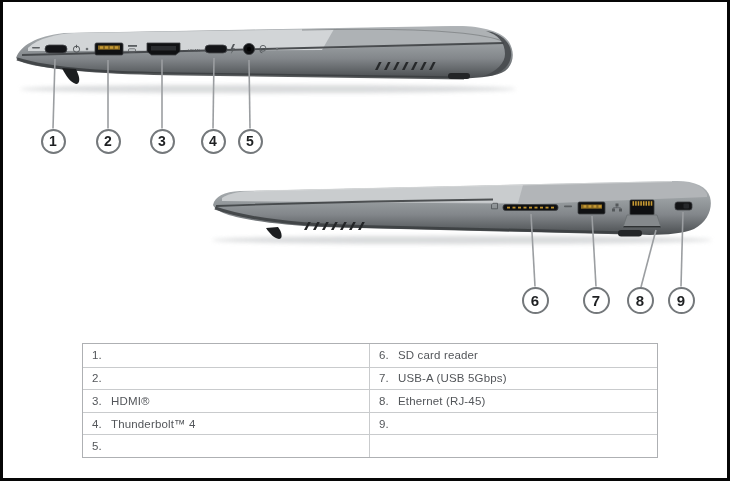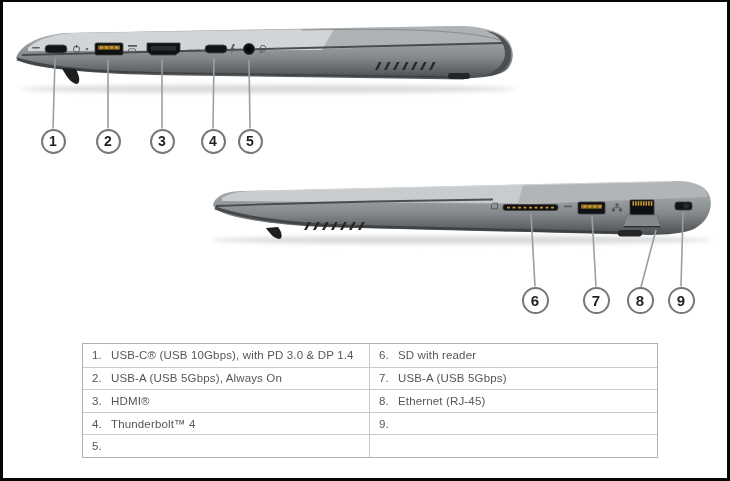--- a/index.html
+++ b/index.html
@@ -222,29 +222,27 @@
   <div class="co sm" style="left:200.5px;top:128.5px">4</div>
   <div class="co sm" style="left:237.5px;top:128.5px">5</div>
   <div class="co lg" style="left:521.5px;top:286.5px">6</div>
   <div class="co lg" style="left:582.5px;top:286.5px">7</div>
   <div class="co lg" style="left:626.5px;top:286.5px">8</div>
   <div class="co lg" style="left:667.5px;top:286.5px">9</div>
 
   <div class="legend">
     <div class="cell lc">
       <span class="num">1.</span>
-      <span>USB-C® (USB 10Gbps), with PD 3.0 &amp; DP 1.4</span>
     </div>
     <div class="cell">
       <span class="num">6.</span>
-      <span>SD with reader</span>
+      <span>SD card reader</span>
     </div>
     <div class="cell lc bt">
       <span class="num">2.</span>
-      <span>USB-A (USB 5Gbps), Always On</span>
     </div>
     <div class="cell bt">
       <span class="num">7.</span>
       <span>USB-A (USB 5Gbps)</span>
     </div>
     <div class="cell lc bt">
       <span class="num">3.</span>
       <span>HDMI®</span>
     </div>
     <div class="cell bt">

